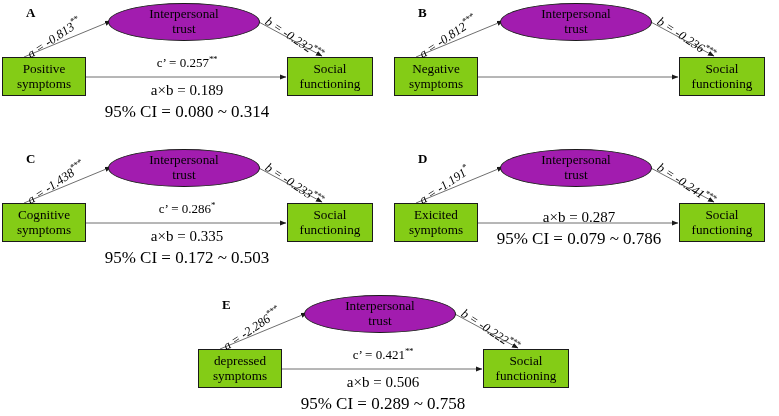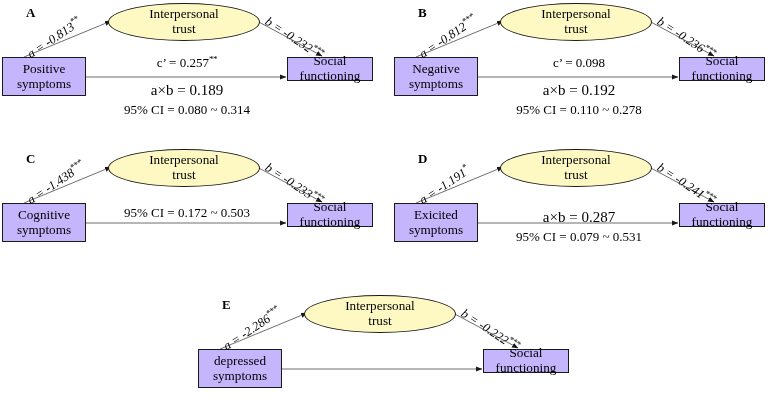--- a/index.html
+++ b/index.html
@@ -45,21 +45,21 @@
     font-weight: bold;
     font-family: "Liberation Serif", "DejaVu Serif", serif;
     line-height: 1;
   }
 
   
   .node-box {
     position: absolute;
     box-sizing: border-box;
     border: 1.2px solid #1a1a1a;
-    background: #c4b5fd;
+    background: #84cc16;
     display: flex;
     flex-direction: column;
     align-items: center;
     justify-content: center;
     font-size: 13.2px;
     line-height: 1.12;
     text-align: center;
     z-index: 6;
   }
   .node-box span { display: block; white-space: nowrap; }
@@ -67,33 +67,33 @@
   .box-predictor {
     left: 2px;
     top: 57px;
     width: 84px;
     height: 39px;
   }
   .box-outcome {
     left: 287px;
     top: 57px;
     width: 86px;
-    height: 24px;
+    height: 39px;
   }
 
   .node-ellipse {
     position: absolute;
     left: 108px;
     top: 3px;
     width: 152px;
     height: 38px;
     box-sizing: border-box;
     border: 1.2px solid #1a1a1a;
     border-radius: 50%;
-    background: #fef9c3;
+    background: #a21caf;
     display: flex;
     flex-direction: column;
     align-items: center;
     justify-content: center;
     font-size: 13.2px;
     line-height: 1.1;
     text-align: center;
     z-index: 6;
   }
   .node-ellipse span { display: block; white-space: nowrap; }
@@ -158,21 +158,21 @@
     vertical-align: super;
     letter-spacing: -0.3px;
   }
   .label-ab {
     font-size: 15px;
     white-space: nowrap;
     line-height: 1;
     margin-top: 9px;
   }
   .label-ci {
-    font-size: 13px;
+    font-size: 17px;
     white-space: nowrap;
     line-height: 1;
     margin-top: 5px;
   }
 </style>
 </head>
 <body>
 
 <div class="figure-canvas">
 
@@ -239,25 +239,20 @@
       <div class="node-ellipse">
         <span>Interpersonal</span>
         <span>trust</span>
       </div>
       <div class="node-box box-outcome">
         <span>Social</span>
         <span>functioning</span>
       </div>
       <div class="path-label label-a"><span>a = -0.812</span><span class="sup">***</span></div>
       <div class="path-label label-b"><span>b = -0.236</span><span class="sup">***</span></div>
-      <div class="centre-stack">
-        <div class="label-c"><span>c’ = 0.098</span><span class="sup"></span></div>
-        <div class="label-ab">a×b = 0.192</div>
-        <div class="label-ci">95% CI = 0.110 ~ 0.278</div>
-      </div>
     </div>
     <div class="panel" style="left: 0px; top: 146px;">
       <svg class="arrow-layer" width="379" height="130" viewBox="0 0 379 130">
         <defs>
           <marker id="ah-a-c" markerWidth="7" markerHeight="7" refX="6" refY="2.6" orient="auto" markerUnits="userSpaceOnUse">
             <path d="M0,0 L6.4,2.6 L0,5.2 z" fill="#1a1a1a"></path>
           </marker>
           <marker id="ah-b-c" markerWidth="7" markerHeight="7" refX="6" refY="2.6" orient="auto" markerUnits="userSpaceOnUse">
             <path d="M0,0 L6.4,2.6 L0,5.2 z" fill="#1a1a1a"></path>
           </marker>
@@ -278,20 +273,22 @@
         <span>Interpersonal</span>
         <span>trust</span>
       </div>
       <div class="node-box box-outcome">
         <span>Social</span>
         <span>functioning</span>
       </div>
       <div class="path-label label-a"><span>a = -1.438</span><span class="sup">***</span></div>
       <div class="path-label label-b"><span>b = -0.233</span><span class="sup">***</span></div>
       <div class="centre-stack">
+        <div class="label-c"><span>c’ = 0.286</span><span class="sup">*</span></div>
+        <div class="label-ab">a×b = 0.335</div>
         <div class="label-ci">95% CI = 0.172 ~ 0.503</div>
       </div>
     </div>
     <div class="panel" style="left: 392px; top: 146px;">
       <svg class="arrow-layer" width="379" height="130" viewBox="0 0 379 130">
         <defs>
           <marker id="ah-a-d" markerWidth="7" markerHeight="7" refX="6" refY="2.6" orient="auto" markerUnits="userSpaceOnUse">
             <path d="M0,0 L6.4,2.6 L0,5.2 z" fill="#1a1a1a"></path>
           </marker>
           <marker id="ah-b-d" markerWidth="7" markerHeight="7" refX="6" refY="2.6" orient="auto" markerUnits="userSpaceOnUse">
@@ -315,21 +312,21 @@
         <span>trust</span>
       </div>
       <div class="node-box box-outcome">
         <span>Social</span>
         <span>functioning</span>
       </div>
       <div class="path-label label-a"><span>a = -1.191</span><span class="sup">*</span></div>
       <div class="path-label label-b"><span>b = -0.241</span><span class="sup">***</span></div>
       <div class="centre-stack">
         <div class="label-ab">a×b = 0.287</div>
-        <div class="label-ci">95% CI = 0.079 ~ 0.531</div>
+        <div class="label-ci">95% CI = 0.079 ~ 0.786</div>
       </div>
     </div>
     <div class="panel panel-e">
       <svg class="arrow-layer" width="379" height="130" viewBox="0 0 379 130">
         <defs>
           <marker id="ah-a-e" markerWidth="7" markerHeight="7" refX="6" refY="2.6" orient="auto" markerUnits="userSpaceOnUse">
             <path d="M0,0 L6.4,2.6 L0,5.2 z" fill="#1a1a1a"></path>
           </marker>
           <marker id="ah-b-e" markerWidth="7" markerHeight="7" refX="6" refY="2.6" orient="auto" markerUnits="userSpaceOnUse">
             <path d="M0,0 L6.4,2.6 L0,5.2 z" fill="#1a1a1a"></path>
@@ -350,14 +347,19 @@
       <div class="node-ellipse">
         <span>Interpersonal</span>
         <span>trust</span>
       </div>
       <div class="node-box box-outcome">
         <span>Social</span>
         <span>functioning</span>
       </div>
       <div class="path-label label-a"><span>a = -2.286</span><span class="sup">***</span></div>
       <div class="path-label label-b"><span>b = -0.222</span><span class="sup">***</span></div>
+      <div class="centre-stack">
+        <div class="label-c"><span>c’ = 0.421</span><span class="sup">**</span></div>
+        <div class="label-ab">a×b = 0.506</div>
+        <div class="label-ci">95% CI = 0.289 ~ 0.758</div>
+      </div>
     </div>
   </div>
 
 </body></html>

